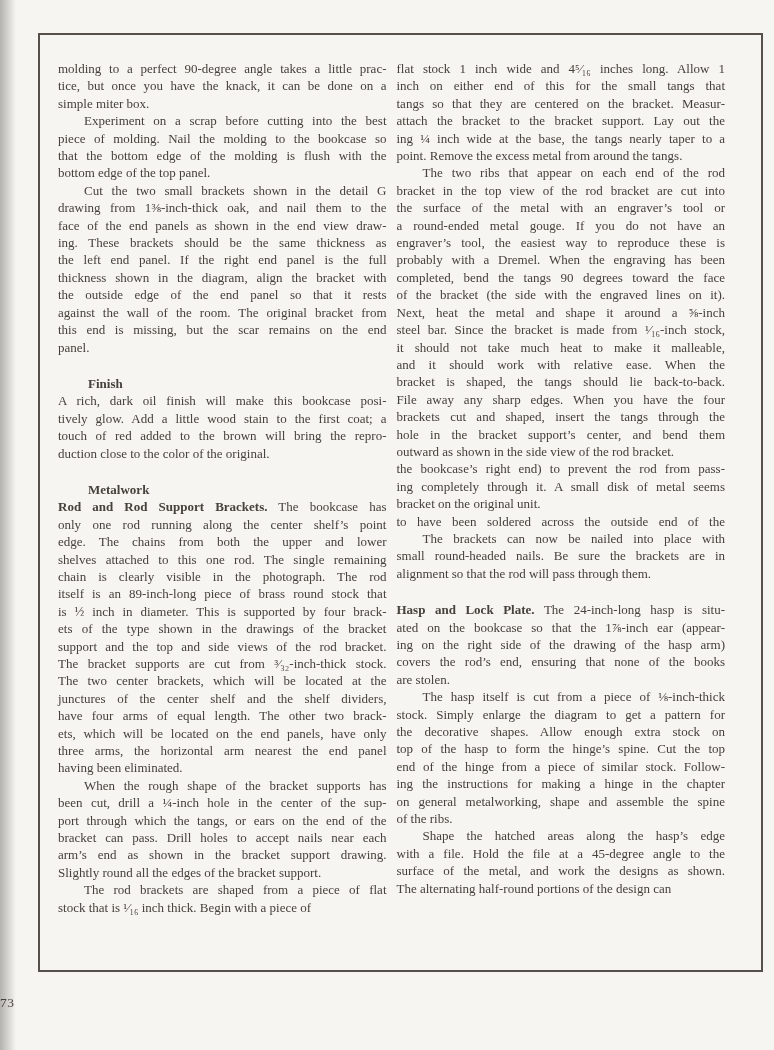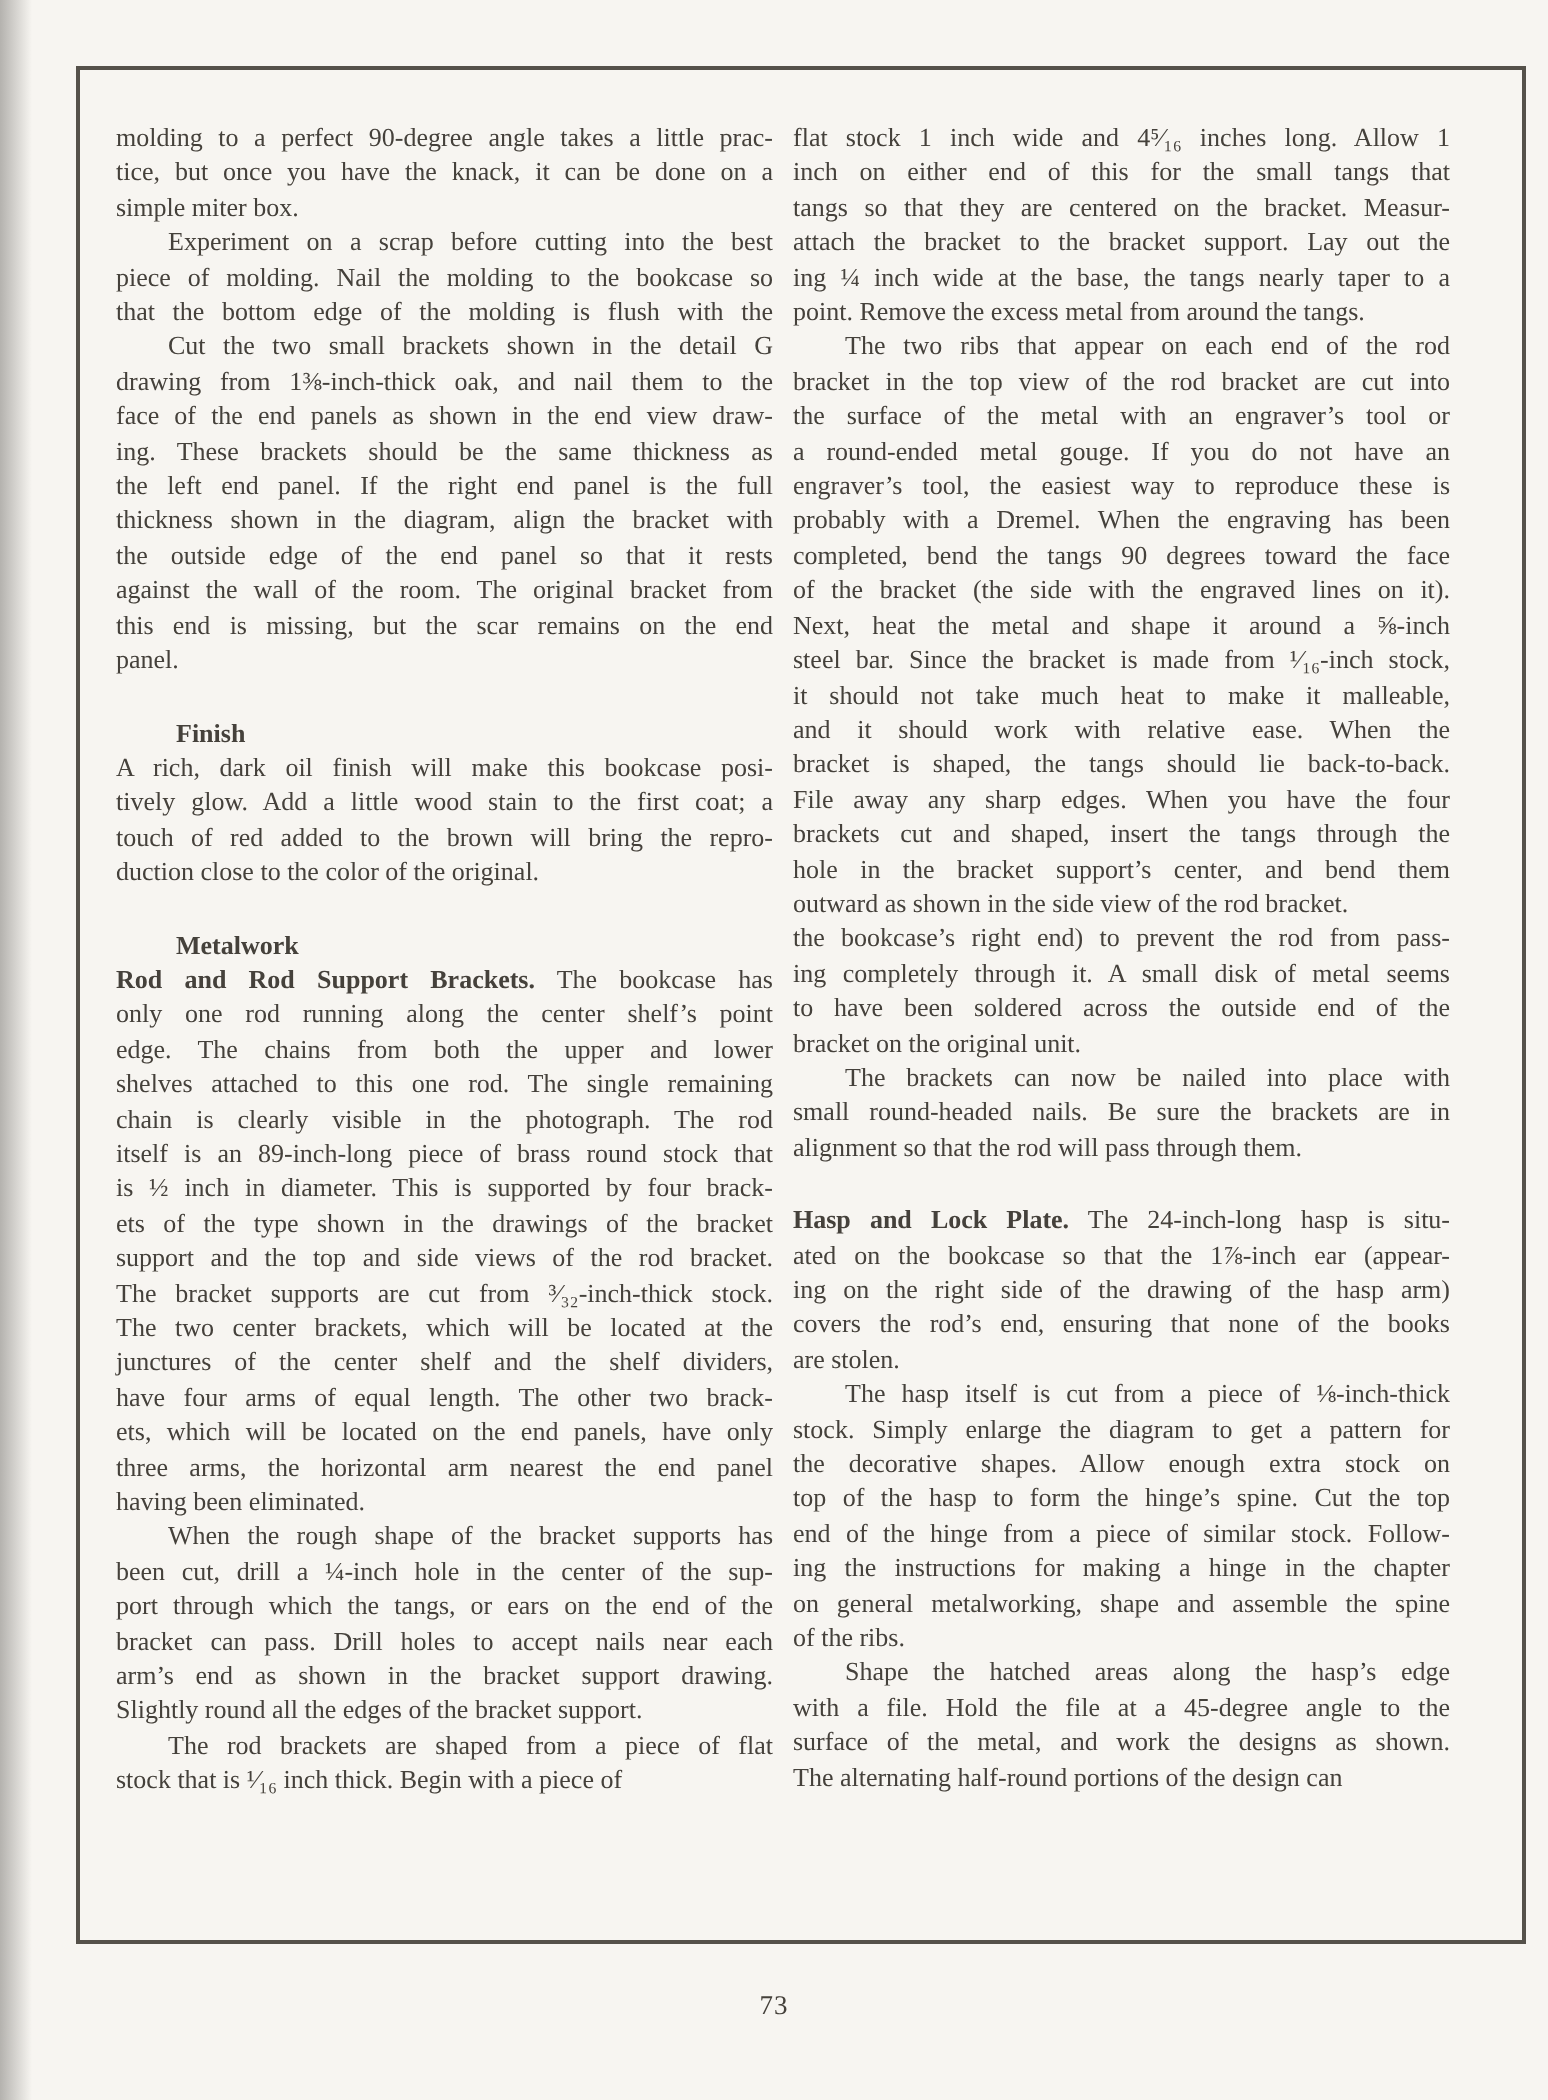--- a/index.html
+++ b/index.html
@@ -36,39 +36,40 @@
   }
   .line.para-end{text-align-last:left;}
   .line.indent{text-indent:26px;}
   .gap{margin-top:19px;}
   .heading{
     font-size:13px;line-height:17.4px;font-weight:bold;margin-left:30px;
   }
   .lead{font-weight:bold;}
   .pagenum{
     position:absolute;top:995px;left:0;width:100%;
-    text-align:center;font-size:13.5px;line-height:16px;
+    font-size:13.5px;line-height:16px;
     letter-spacing:0.5px;
   }
 </style>
 </head>
 <body>
 
 <div class="scan-edge"></div>
 
 <div class="frame"></div>
 
 <div class="textarea">
   <div class="col">
       <div class="line">molding to a perfect 90-degree angle takes a little prac-</div>
       <div class="line">tice, but once you have the knack, it can be done on a</div>
       <div class="line para-end">simple miter box.</div>
       <div class="line indent">Experiment on a scrap before cutting into the best</div>
       <div class="line">piece of molding. Nail the molding to the bookcase so</div>
       <div class="line">that the bottom edge of the molding is flush with the</div>
+      <div class="line para-end">bottom edge of the top panel.</div>
       <div class="line indent">Cut the two small brackets shown in the detail G</div>
       <div class="line">drawing from 1⅜-inch-thick oak, and nail them to the</div>
       <div class="line">face of the end panels as shown in the end view draw-</div>
       <div class="line">ing. These brackets should be the same thickness as</div>
       <div class="line">the left end panel. If the right end panel is the full</div>
       <div class="line">thickness shown in the diagram, align the bracket with</div>
       <div class="line">the outside edge of the end panel so that it rests</div>
       <div class="line">against the wall of the room. The original bracket from</div>
       <div class="line">this end is missing, but the scar remains on the end</div>
       <div class="line para-end">panel.</div>
@@ -122,22 +123,22 @@
       <div class="line">steel bar. Since the bracket is made from ¹⁄₁₆-inch stock,</div>
       <div class="line">it should not take much heat to make it malleable,</div>
       <div class="line">and it should work with relative ease. When the</div>
       <div class="line">bracket is shaped, the tangs should lie back-to-back.</div>
       <div class="line">File away any sharp edges. When you have the four</div>
       <div class="line">brackets cut and shaped, insert the tangs through the</div>
       <div class="line">hole in the bracket support’s center, and bend them</div>
       <div class="line para-end">outward as shown in the side view of the rod bracket.</div>
       <div class="line">the bookcase’s right end) to prevent the rod from pass-</div>
       <div class="line">ing completely through it. A small disk of metal seems</div>
+      <div class="line para-end">bracket on the original unit.</div>
       <div class="line">to have been soldered across the outside end of the</div>
-      <div class="line para-end">bracket on the original unit.</div>
       <div class="line indent">The brackets can now be nailed into place with</div>
       <div class="line">small round-headed nails. Be sure the brackets are in</div>
       <div class="line para-end">alignment so that the rod will pass through them.</div>
       <div class="line gap"><span class="lead">Hasp and Lock Plate.</span> <span>The 24-inch-long hasp is situ-</span></div>
       <div class="line">ated on the bookcase so that the 1⅞-inch ear (appear-</div>
       <div class="line">ing on the right side of the drawing of the hasp arm)</div>
       <div class="line">covers the rod’s end, ensuring that none of the books</div>
       <div class="line para-end">are stolen.</div>
       <div class="line indent">The hasp itself is cut from a piece of ⅛-inch-thick</div>
       <div class="line">stock. Simply enlarge the diagram to get a pattern for</div>

